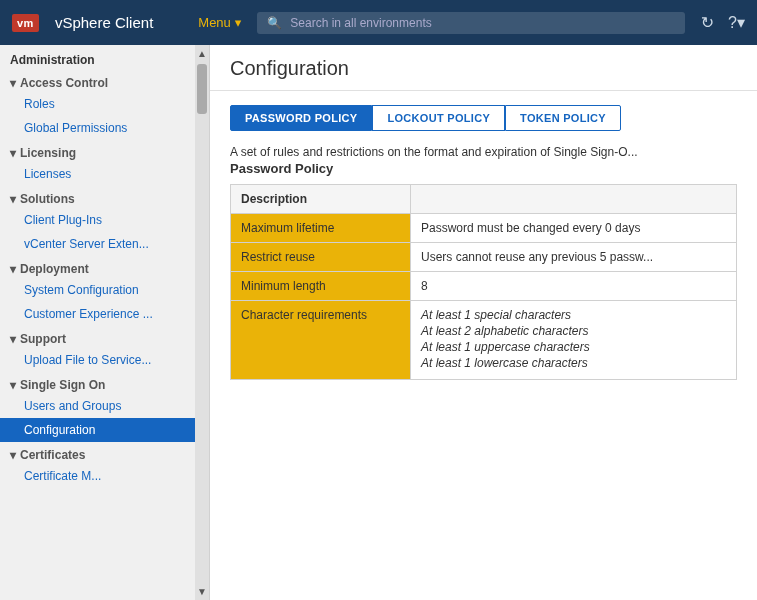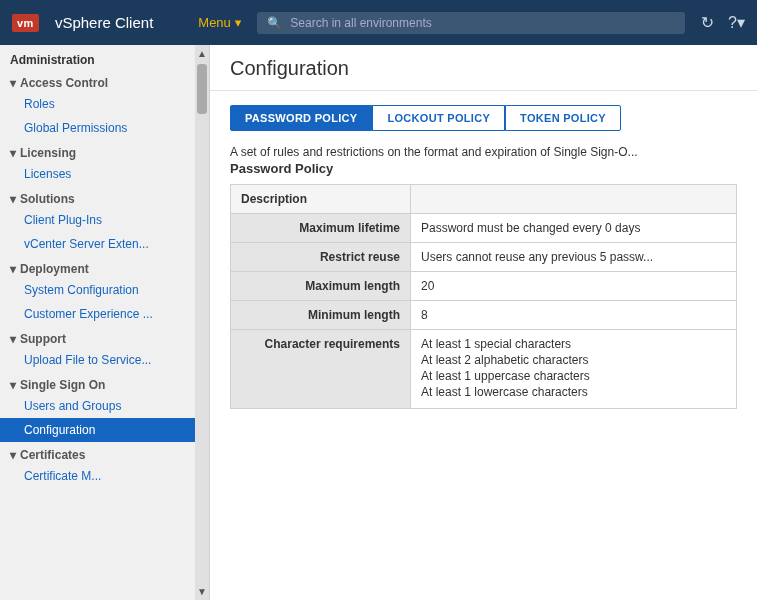--- a/index.html
+++ b/index.html
@@ -193,32 +193,32 @@
       padding: 7px 10px;
       vertical-align: top;
     }
     .policy-table th {
       background: #f5f5f5;
       font-weight: bold;
       color: #333;
       text-align: left;
     }
     .policy-table td:first-child {
-      font-weight: bold;
+      font-weight: normal;
       color: #333;
       width: 180px;
-      background: #e5e5e5;
-      text-align: right;
+      background: #eab308;
     }
     .policy-table td:last-child {
       color: #333;
     }
     .cell-list {
       list-style: none;
       padding: 0;
+      font-style: italic;
     }
     .cell-list li {
       margin-bottom: 2px;
     }
   </style>
 </head>
 <body>
 
 <div class="top-nav">
   <span class="vm-logo">vm</span>
@@ -322,24 +322,20 @@
           </tr>
         </thead>
         <tbody>
           <tr>
             <td>Maximum lifetime</td>
             <td>Password must be changed every 0 days</td>
           </tr>
           <tr>
             <td>Restrict reuse</td>
             <td>Users cannot reuse any previous 5 passw...</td>
-          </tr>
-          <tr>
-            <td>Maximum length</td>
-            <td>20</td>
           </tr>
           <tr>
             <td>Minimum length</td>
             <td>8</td>
           </tr>
           <tr>
             <td>Character requirements</td>
             <td>
               <ul class="cell-list">
                 <li>At least 1 special characters</li>

